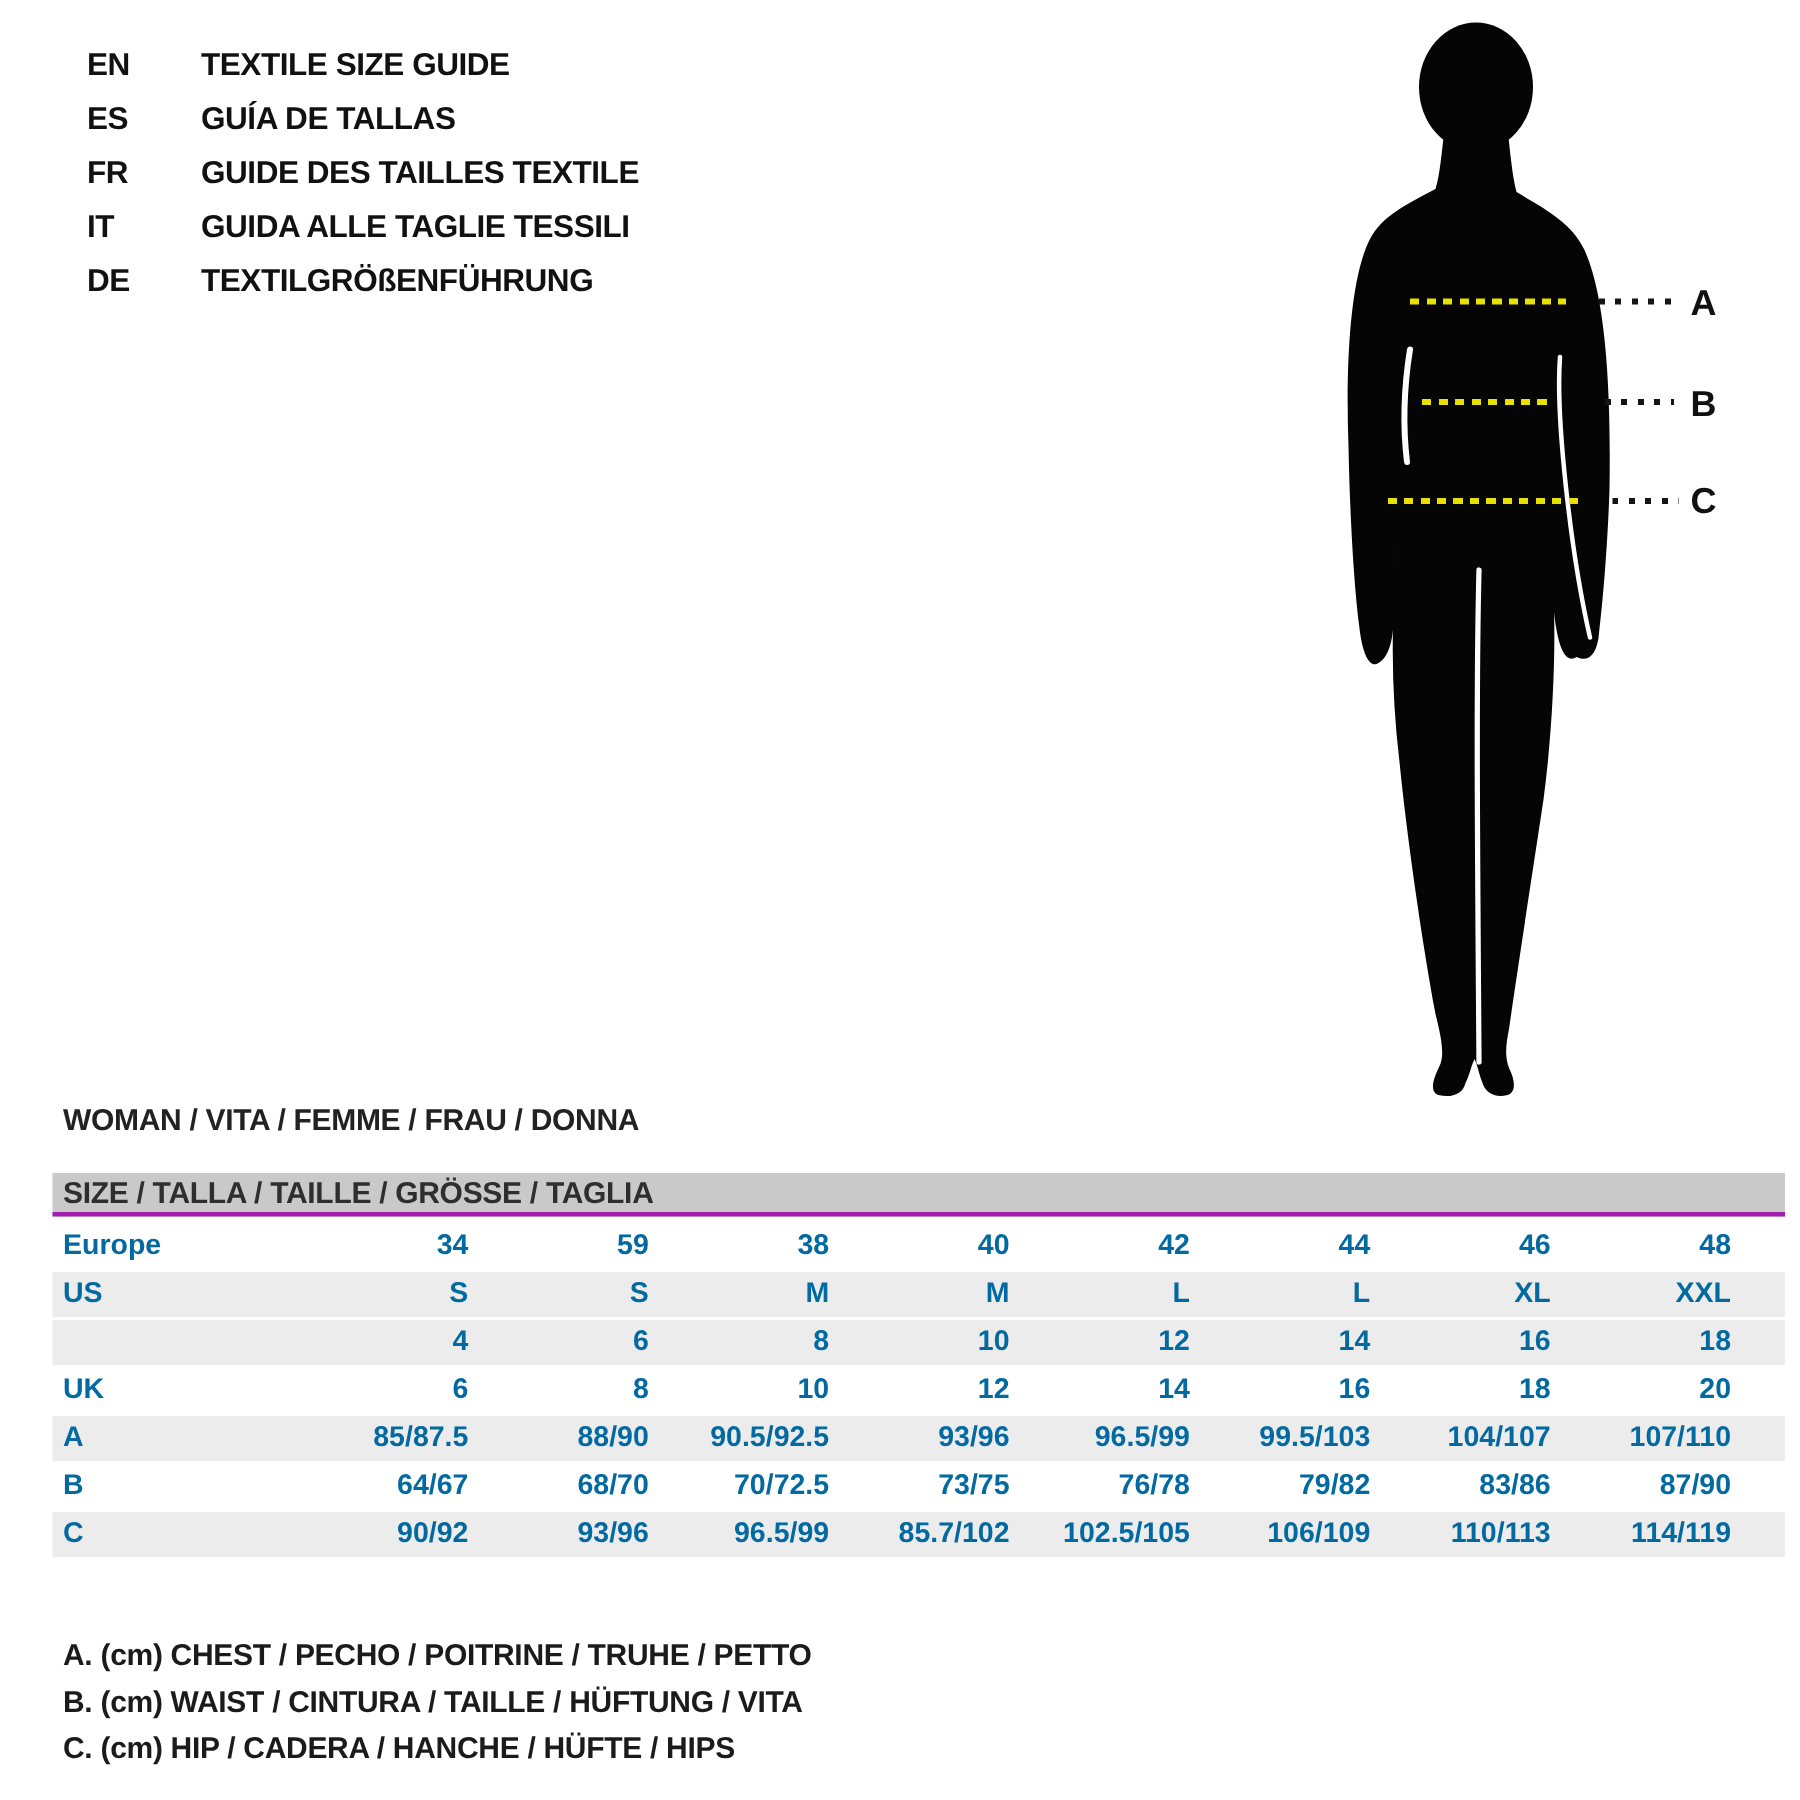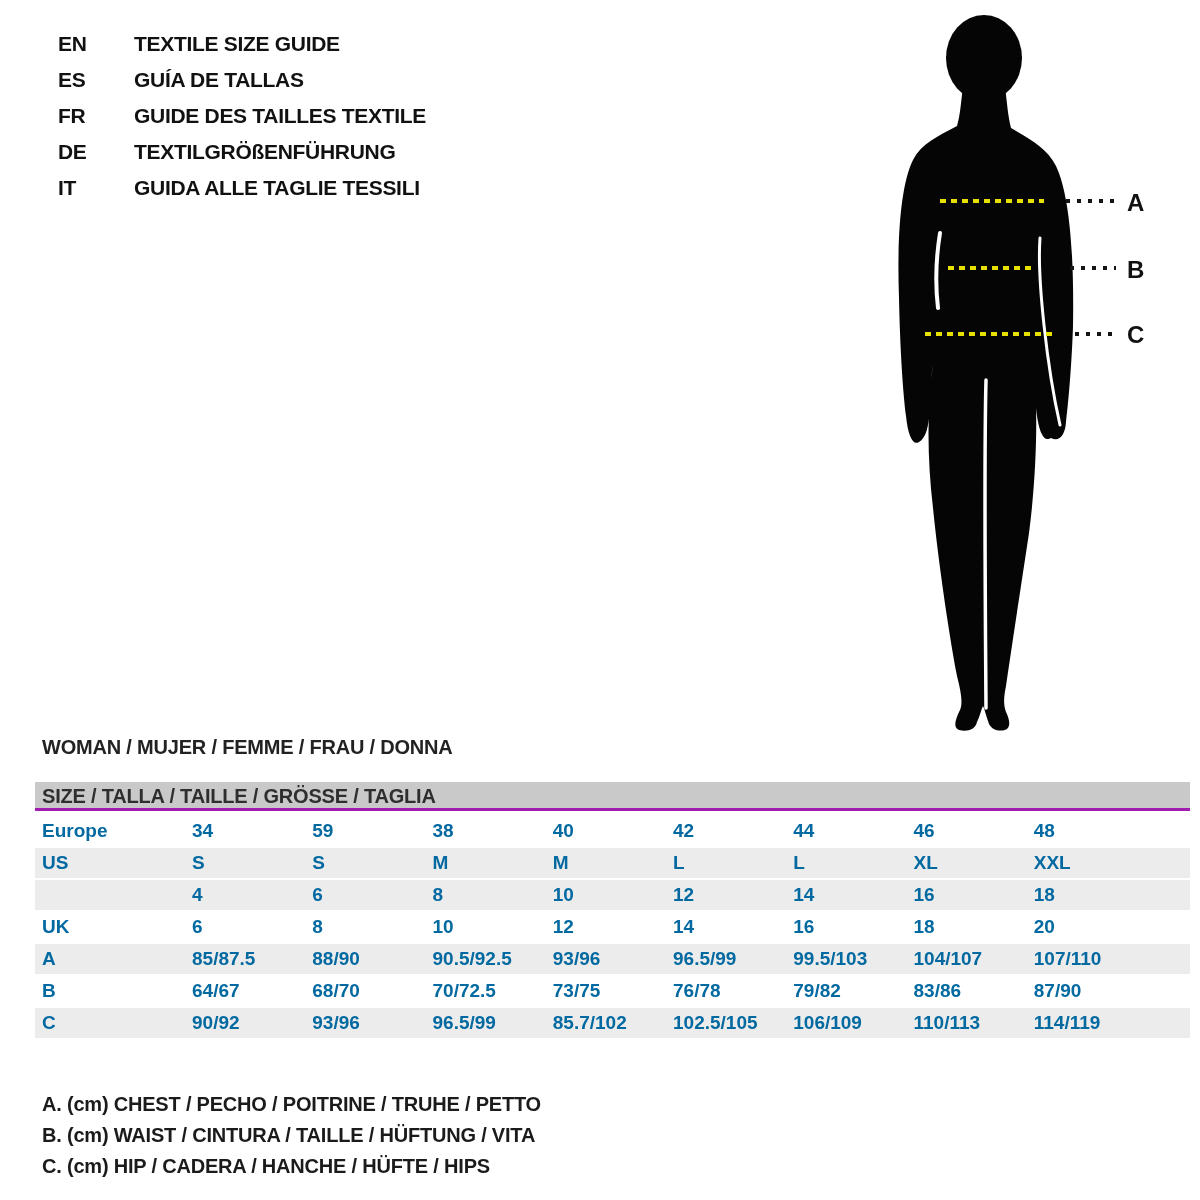--- a/index.html
+++ b/index.html
@@ -26,21 +26,21 @@
   .section-title{position:absolute;left:42px;top:736px;font-size:20px;font-weight:700;letter-spacing:-0.2px;color:#222;}
 
   
   .size-table{position:absolute;left:35px;top:782px;width:1155px;}
   .thead{height:29px;line-height:29px;padding-left:7px;font-size:20px;font-weight:700;color:#2e2e2e;
          border-bottom:3px solid #a21caf;box-sizing:border-box;letter-spacing:-0.2px;}
   .trows{margin-top:5px;}
   .trow{display:flex;height:30px;line-height:30px;margin-bottom:2px;padding-right:36px;box-sizing:border-box;
         font-size:19px;font-weight:700;color:#0369a1;}
   .tlabel{width:157px;padding-left:7px;box-sizing:border-box;text-align:left;}
-  .tcell{flex:1 1 0;text-align:left;}
+  .tcell{flex:1 1 0;text-align:right;}
 
   
   .legend{position:absolute;left:42px;top:1089px;}
   .legend-line{height:31px;line-height:31px;font-size:20px;font-weight:700;letter-spacing:-0.2px;color:#1b1b1b;}
 </style>
 </head>
 <body>
 
 <div id="page">
 
@@ -51,26 +51,26 @@
     </div>
     <div class="lang-row">
       <span class="lang-code">ES</span>
       <span class="lang-label">GUÍA DE TALLAS</span>
     </div>
     <div class="lang-row">
       <span class="lang-code">FR</span>
       <span class="lang-label">GUIDE DES TAILLES TEXTILE</span>
     </div>
     <div class="lang-row">
+      <span class="lang-code">IT</span>
+      <span class="lang-label">GUIDA ALLE TAGLIE TESSILI</span>
+    </div>
+    <div class="lang-row">
       <span class="lang-code">DE</span>
       <span class="lang-label">TEXTILGRÖßENFÜHRUNG</span>
-    </div>
-    <div class="lang-row">
-      <span class="lang-code">IT</span>
-      <span class="lang-label">GUIDA ALLE TAGLIE TESSILI</span>
     </div>
   </div>
 
   <div class="figure-wrap" style="color: rgb(5, 5, 5);">
     <svg viewBox="0 0 237 727">
       <g fill="currentColor">
         <ellipse cx="131" cy="50" rx="38" ry="43"></ellipse>
         <path d="M110,78
           C108,95 107,108 104,118
           C85,128 68,136 60,152
@@ -112,21 +112,21 @@
   <div class="yline" style="left:925px;top:332px;width:128px;"></div>
 
   <div class="bline" style="left:1066px;top:199px;width:48px;"></div>
   <div class="bline" style="left:1070px;top:266px;width:46px;"></div>
   <div class="bline" style="left:1075px;top:332px;width:44px;"></div>
 
   <div class="mlabel" style="left:1127px;top:189px;">A</div>
   <div class="mlabel" style="left:1127px;top:256px;">B</div>
   <div class="mlabel" style="left:1127px;top:321px;">C</div>
 
-  <div class="section-title">WOMAN / MUJER / FEMME / FRAU / DONNA</div>
+  <div class="section-title">WOMAN / VITA / FEMME / FRAU / DONNA</div>
 
   <div class="size-table">
     <div class="thead" style="background: rgb(201, 201, 201);">SIZE / TALLA / TAILLE / GRÖSSE / TAGLIA</div>
     <div class="trows">
         <div class="trow">
           <div class="tlabel">Europe</div>
           <div class="tcell">34</div>
           <div class="tcell">59</div>
           <div class="tcell">38</div>
           <div class="tcell">40</div>

